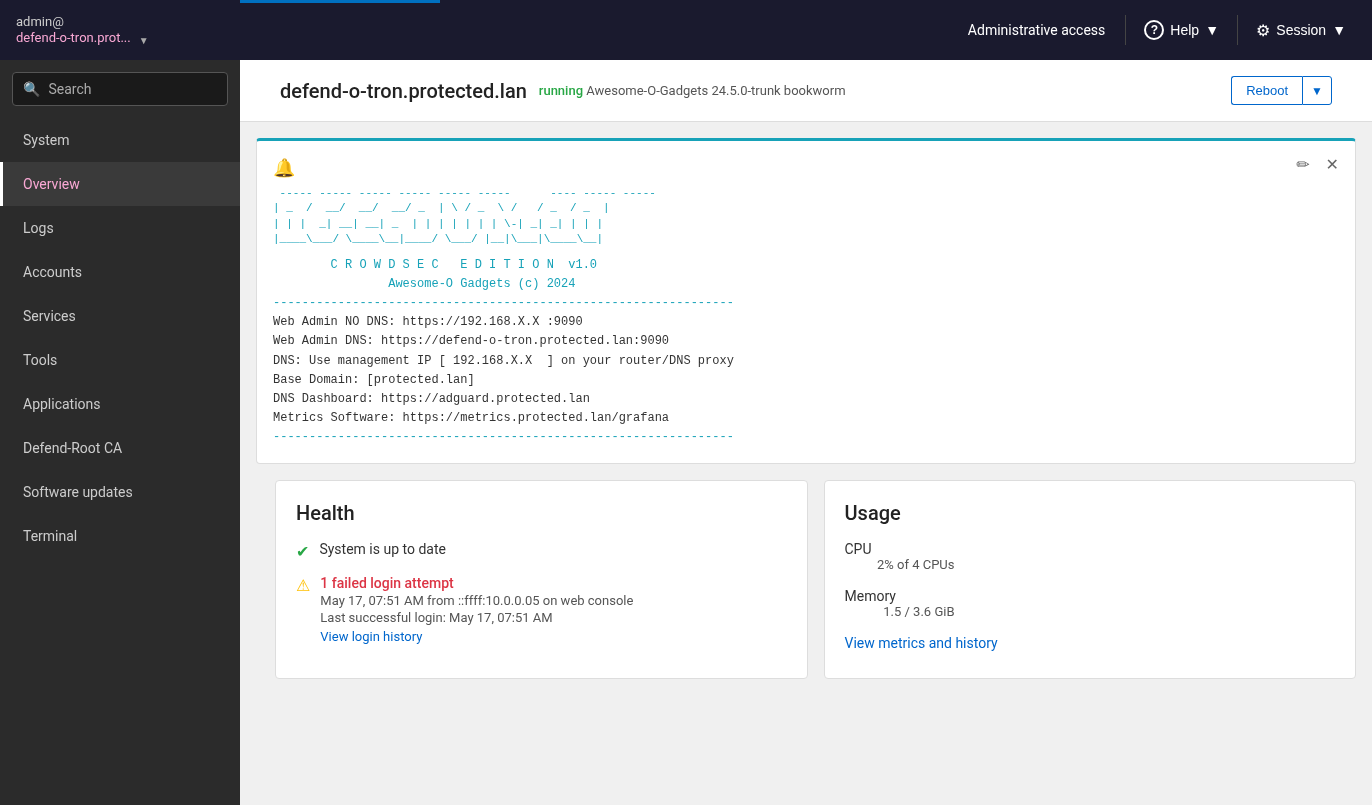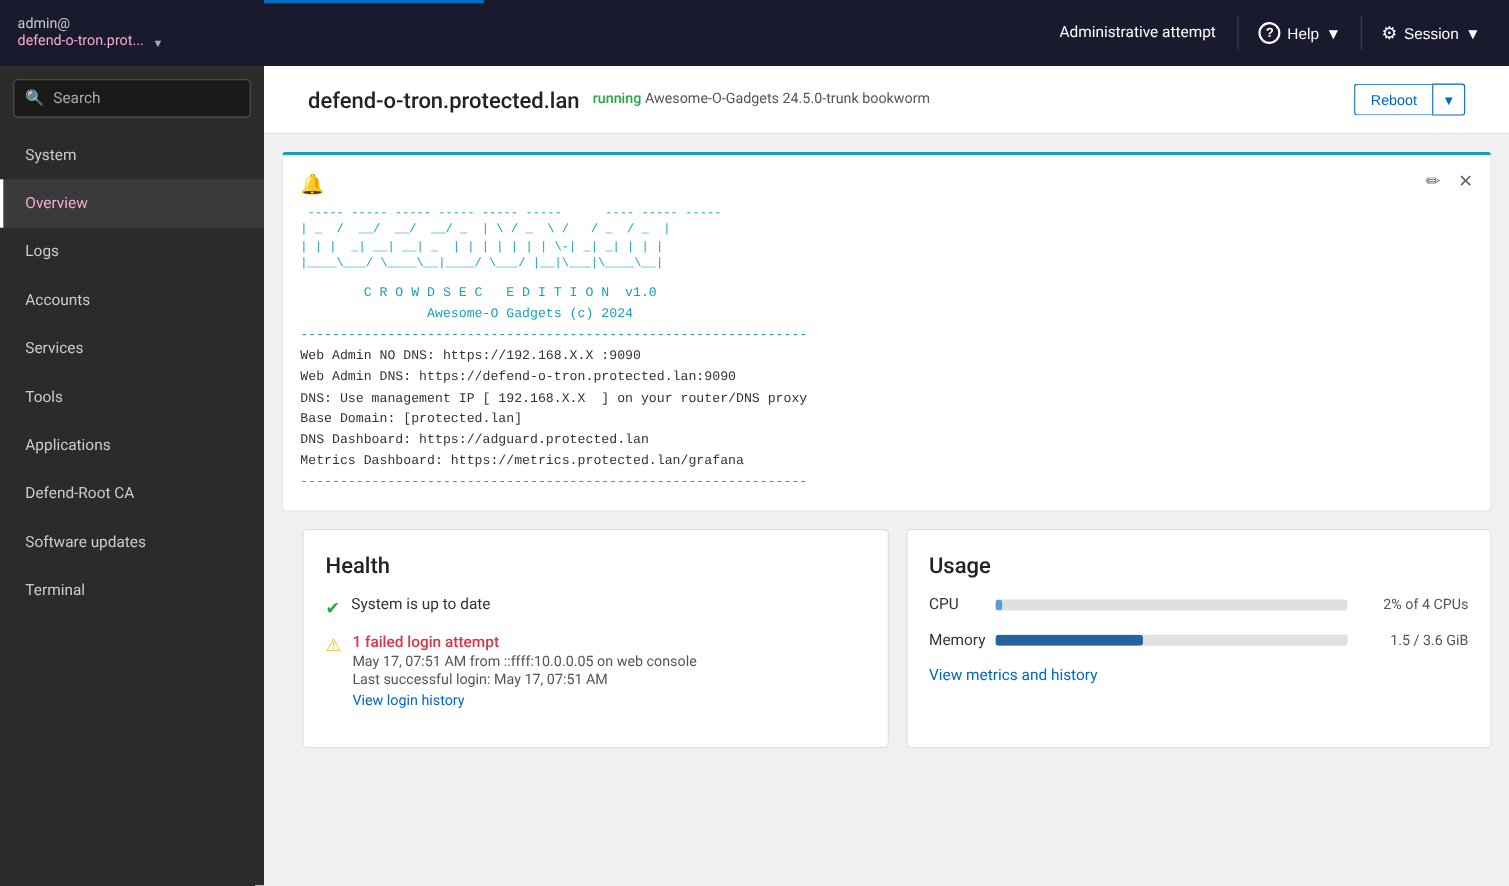--- a/index.html
+++ b/index.html
@@ -127,21 +127,21 @@
     
     .health-item { display: flex; align-items: flex-start; gap: 10px; margin-bottom: 14px; }
     .check-icon { color: #28a745; font-size: 16px; margin-top: 1px; }
     .warn-icon { color: #ffc107; font-size: 16px; margin-top: 1px; }
     .health-text { font-size: 14px; color: #333; }
     .health-detail { font-size: 13px; color: #555; margin-top: 2px; }
     .health-link { font-size: 13px; color: #0066cc; cursor: pointer; text-decoration: none; margin-top: 4px; display: block; }
     .failed-login { color: #dc3545; font-weight: 500; font-size: 14px; }
 
     
-    .usage-row { display: flex; align-items: center; margin-bottom: 16px; }
+    .usage-row { display: flex; margin-bottom: 16px; flex-direction: column; }
     .usage-label { font-size: 14px; color: #333; width: 60px; flex-shrink: 0; }
     .progress-container { flex: 1; background: #e0e0e0; border-radius: 3px; height: 10px; overflow: hidden; }
     .progress-fill { height: 100%; border-radius: 3px; }
     .progress-cpu { background: #5b9bd5; width: 2%; }
     .progress-mem { background: #2563a0; width: 42%; }
     .usage-value { font-size: 13px; color: #555; width: 110px; text-align: right; flex-shrink: 0; }
     .view-metrics-link { font-size: 14px; color: #0066cc; cursor: pointer; text-decoration: none; margin-top: 12px; display: block; }
   </style>
 </head>
 <body>
@@ -149,21 +149,21 @@
 <div class="top-header">
   <div class="progress-bar-top"></div>
   <div class="top-header-left">
     <div class="user-info">
       <span class="user-name">admin@</span>
       <span class="user-host">defend-o-tron.prot...</span>
     </div>
     <span class="dropdown-arrow">▼</span>
   </div>
   <div class="top-header-right">
-    <span class="admin-access-link">Administrative attempt</span>
+    <span class="admin-access-link">Administrative access</span>
     <div class="header-divider"></div>
     <button class="header-btn">
       <span class="circle-icon">?</span>
       <span>Help</span>
       <span>▼</span>
     </button>
     <div class="header-divider"></div>
     <button class="header-btn">
       <span class="gear-icon">⚙</span>
       <span>Session</span>
@@ -240,21 +240,21 @@
 | | |  _| __| __| _  | | | | | | | \-| _| _| | | |
 |____\___/ \____\__|____/ \___/ |__|\___|\____\__|</div>
       <div class="banner-info"><span class="banner-divider">        C R O W D S E C   E D I T I O N  v1.0
                 Awesome-O Gadgets (c) 2024
 ----------------------------------------------------------------</span>
 <span>Web Admin NO DNS: https://192.168.X.X :9090</span>
 <span>Web Admin DNS: https://defend-o-tron.protected.lan:9090</span>
 <span>DNS: Use management IP [ 192.168.X.X  ] on your router/DNS proxy</span>
 <span>Base Domain: [protected.lan]</span>
 <span>DNS Dashboard: https://adguard.protected.lan</span>
-<span>Metrics Dashboard: https://metrics.protected.lan/grafana</span>
+<span>Metrics Software: https://metrics.protected.lan/grafana</span>
 <span class="banner-divider">----------------------------------------------------------------</span></div>
     </div>
 
     <div class="cards-row">
 
       <div class="card">
         <div class="card-title">Health</div>
         <div class="health-item">
           <span class="check-icon">✔</span>
           <div class="health-text">System is up to date</div>

